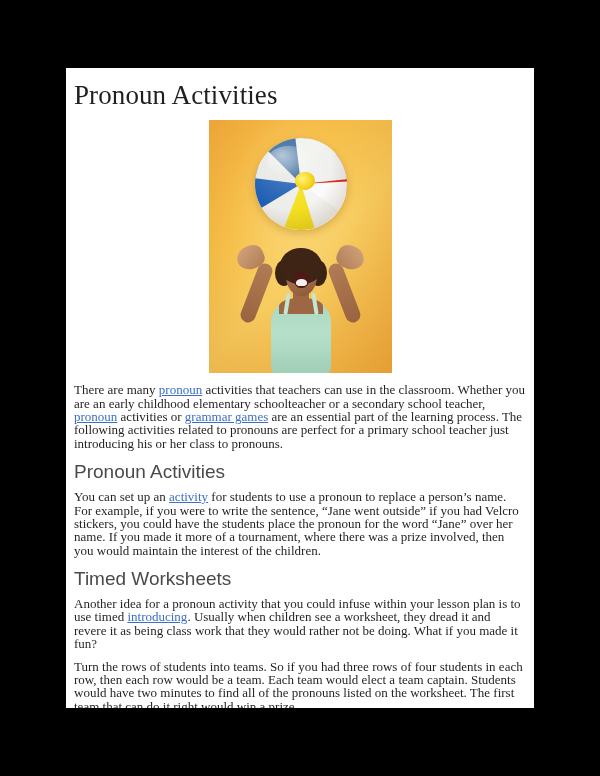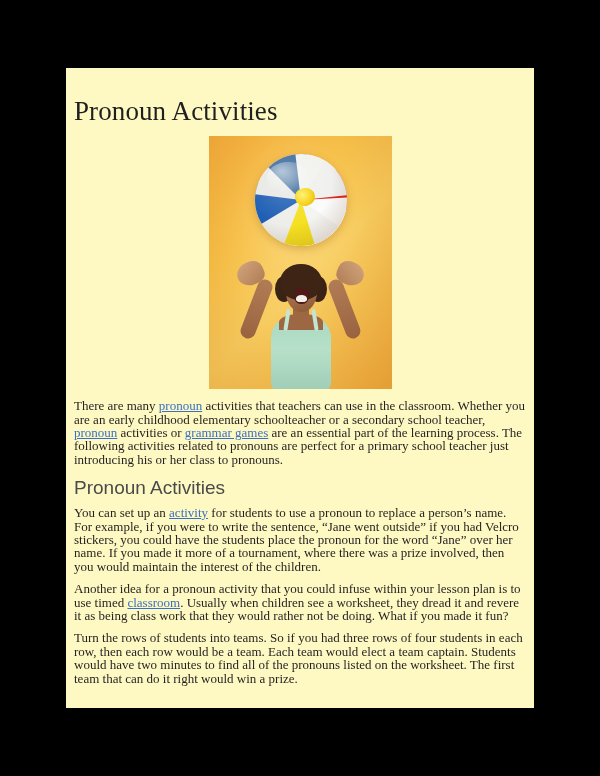--- a/index.html
+++ b/index.html
@@ -14,23 +14,23 @@
     overflow: hidden;
     font-family: "Liberation Serif", serif;
   }
 
   #page {
     position: absolute;
     left: 66px;
     top: 68px;
     width: 468px;
     height: 640px;
-    background: #fef9c3;
+    background: #ffffff;
     box-sizing: border-box;
-    padding: 16px 0 0 0;
+    padding: 0 0 0 0;
     overflow: hidden;
   }
 
   .inner {
     padding: 0 8px 0 8px;
   }
 
   h1.doc-title {
     font-family: "Liberation Serif", serif;
     font-size: 27px;
@@ -263,18 +263,19 @@
           <div class="mouth-in"></div>
         </div>
       </div>
     </div>
 
     <p class="body-text"><span>There are many </span><a class="doc-link" href="#">pronoun</a><span> activities that teachers can use in the classroom.  Whether you are an early childhood elementary schoolteacher or a secondary school teacher, </span><a class="doc-link" href="#">pronoun</a><span> activities or </span><a class="doc-link" href="#">grammar games</a><span> are an essential part of the learning process. The following activities related to pronouns are perfect for a primary school teacher just introducing his or her class to pronouns.</span></p>
 
     <h2 class="section-heading">Pronoun Activities</h2>
     <p class="body-text"><span>You can set up an </span><a class="doc-link" href="#">activity</a><span> for students to use a pronoun to replace a person’s name. For example, if you were to write the sentence, “Jane went outside” if you had Velcro stickers, you could have the students place the pronoun for the word “Jane” over her name. If you made it more of a tournament, where there was a prize involved, then you would maintain the interest of the children.</span></p>
 
-    <p class="body-text"><span>Another idea for a pronoun activity that you could infuse within your lesson plan is to use timed </span><a class="doc-link" href="#">classroom</a><span>. Usually when children see a worksheet, they dread it and revere it as being class work that they would rather not be doing. What if you made it fun?</span></p>
+    <h2 class="section-heading">Timed Worksheets</h2>
+    <p class="body-text"><span>Another idea for a pronoun activity that you could infuse within your lesson plan is to use timed </span><a class="doc-link" href="#">introducing</a><span>. Usually when children see a worksheet, they dread it and revere it as being class work that they would rather not be doing. What if you made it fun?</span></p>
     <p class="body-text">Turn the rows of students into teams. So if you had three rows of four students in each row, then each row would be a team. Each team would elect a team captain. Students would have two minutes to find all of the pronouns listed on the worksheet. The first team that can do it right would win a prize.</p>
 
 
   </div>
 </div>
 
 </body></html>

